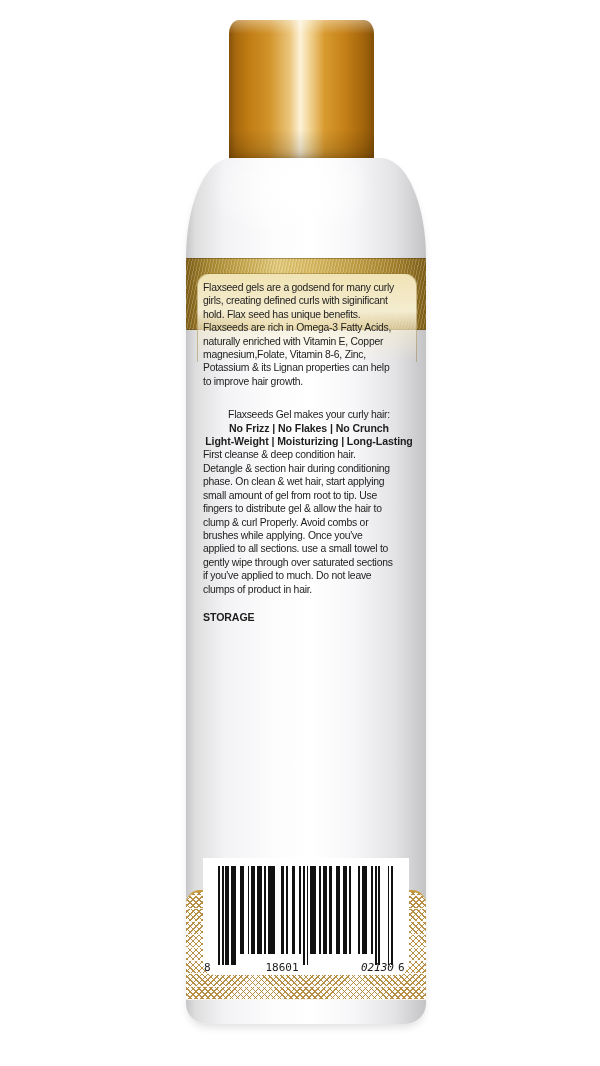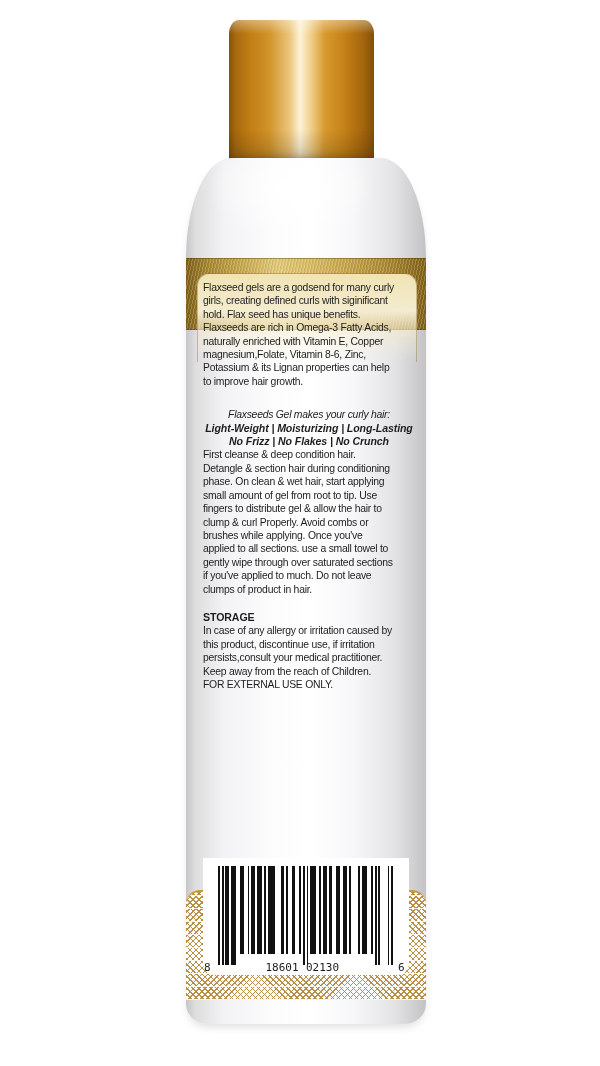--- a/index.html
+++ b/index.html
@@ -27,21 +27,21 @@
         box-shadow:inset 0 1px 0 rgba(60,40,5,.35), inset 0 -1px 0 rgba(60,40,5,.25);}
   .usage-panel{position:absolute;left:11px;top:115px;width:218px;height:88px;
         border:1px solid rgba(140,110,40,.40);border-bottom:none;
         border-radius:13px 13px 0 0;
         background:linear-gradient(180deg,#f0e3b5 0%,#f4ecd0 42%,rgba(255,255,255,0) 100%);}
   
   .label-text{position:absolute;left:203px;top:281px;width:212px;color:#1d1d1d;}
   .h{font-weight:bold;font-size:10.6px;line-height:13.4px;letter-spacing:-.1px;white-space:pre;}
   .p{font-size:10.4px;line-height:13.4px;letter-spacing:-.25px;white-space:pre;}
   .usage-h{margin-bottom:3px;}
-  .benefits{margin-top:20px;text-align:center;font-style:italic;}
+  .benefits{margin-top:20px;text-align:center;}
   .benefits .p,.benefits .h{white-space:pre;}
   .dir-h{margin-top:9px;}
   .caution-h{margin-top:15px;}
   .storage-h{margin-top:17px;}
   
   .pattern-band{position:absolute;left:0;top:732px;width:100%;height:110px;
         background-color:#fff;
         background-image:
           repeating-linear-gradient(0deg, rgba(255,255,255,.85) 0 1px, transparent 1px 13px),
           repeating-linear-gradient(45deg, rgba(181,138,62,.95) 0 1px, transparent 1px 4.2px),
@@ -51,21 +51,21 @@
         border-radius:0 0 12px 12px;}
   .bars{position:absolute;left:15px;top:8px;width:176px;height:99px;display:flex;align-items:flex-start;}
   .bars .m{height:88px;}
   .bars .m.tall{height:99px;}
   .bars .b1{background:#111111;}
   .digits{position:absolute;left:0;bottom:1px;width:100%;height:15px;
         font-family:"DejaVu Sans Mono",monospace;font-size:11px;color:#1a1a1a;}
   .digits span{position:absolute;bottom:0;}
   .d-left{left:1px;}
   .d-g1{left:35px;width:88px;text-align:center;}
-  .d-g2{left:103px;width:88px;text-align:left;}
+  .d-g2{left:103px;width:88px;text-align:right;font-style:italic;}
   .d-right{left:195px;}
 </style>
 </head>
 <body>
 
 <div class="stage">
 
   <div class="cap"></div>
 
   <div class="bottle">
@@ -188,38 +188,33 @@
 girls, creating defined curls with siginificant
 hold. Flax seed has unique benefits.
 Flaxseeds are rich in Omega-3 Fatty Acids,
 naturally enriched with Vitamin E, Copper
 magnesium,Folate, Vitamin 8-6, Zinc,
 Potassium &amp; its Lignan properties can help
 to improve hair growth.</div>
 
     <div class="benefits">
       <div class="p">Flaxseeds Gel makes your curly hair:</div>
+      <div class="h">No Frizz | No Flakes | No Crunch</div>
       <div class="h">Light-Weight | Moisturizing | Long-Lasting</div>
-      <div class="h">No Frizz | No Flakes | No Crunch</div>
     </div>
 
     <div class="p">First cleanse &amp; deep condition hair.
 Detangle &amp; section hair during conditioning
 phase. On clean &amp; wet hair, start applying
 small amount of gel from root to tip. Use
 fingers to distribute gel &amp; allow the hair to
 clump &amp; curl Properly. Avoid combs or
 brushes while applying. Once you've
 applied to all sections. use a small towel to
 gently wipe through over saturated sections
 if you've applied to much. Do not leave
 clumps of product in hair.</div>
 
     <div class="h caution-h">STORAGE</div>
-    <div class="p">In case of any allergy or irritation caused by
-this product, discontinue use, if irritation
-persists,consult your medical practitioner.
-Keep away from the reach of Children.
-FOR EXTERNAL USE ONLY.</div>
 
   </div>
 
 </div>
 
 </body></html>

